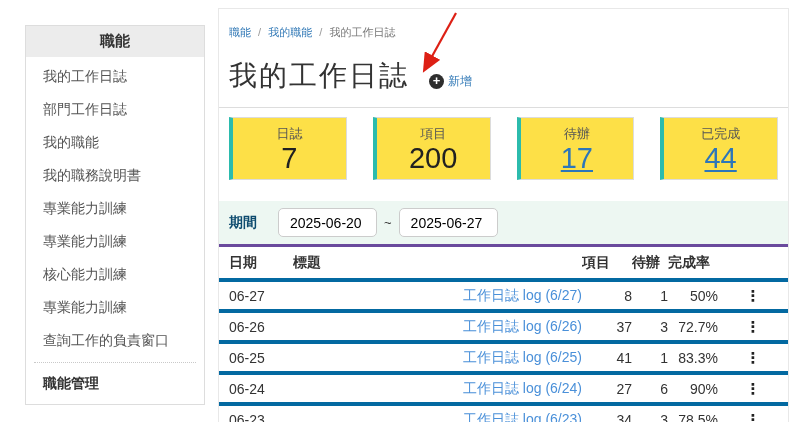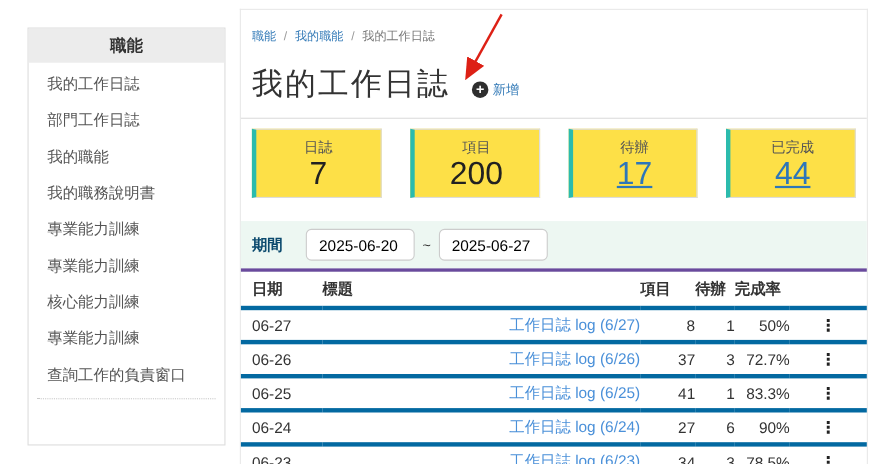--- a/index.html
+++ b/index.html
@@ -85,20 +85,21 @@
     <li class="side-item">部門工作日誌</li>
     <li class="side-item">我的職能</li>
     <li class="side-item">我的職務說明書</li>
     <li class="side-item">專業能力訓練</li>
     <li class="side-item">專業能力訓練</li>
     <li class="side-item">核心能力訓練</li>
     <li class="side-item">專業能力訓練</li>
     <li class="side-item">查詢工作的負責窗口</li>
   </ul>
   <div class="side-divider"></div>
+  <div class="side-item manage">職能管理</div>
 </div>
 
 <div class="panel">
 
   <div class="breadcrumb">
     <span class="crumb-link">職能</span>
     <span class="crumb-sep">/</span>
     <span class="crumb-link">我的職能</span>
     <span class="crumb-sep">/</span>
     <span class="crumb-current">我的工作日誌</span>

